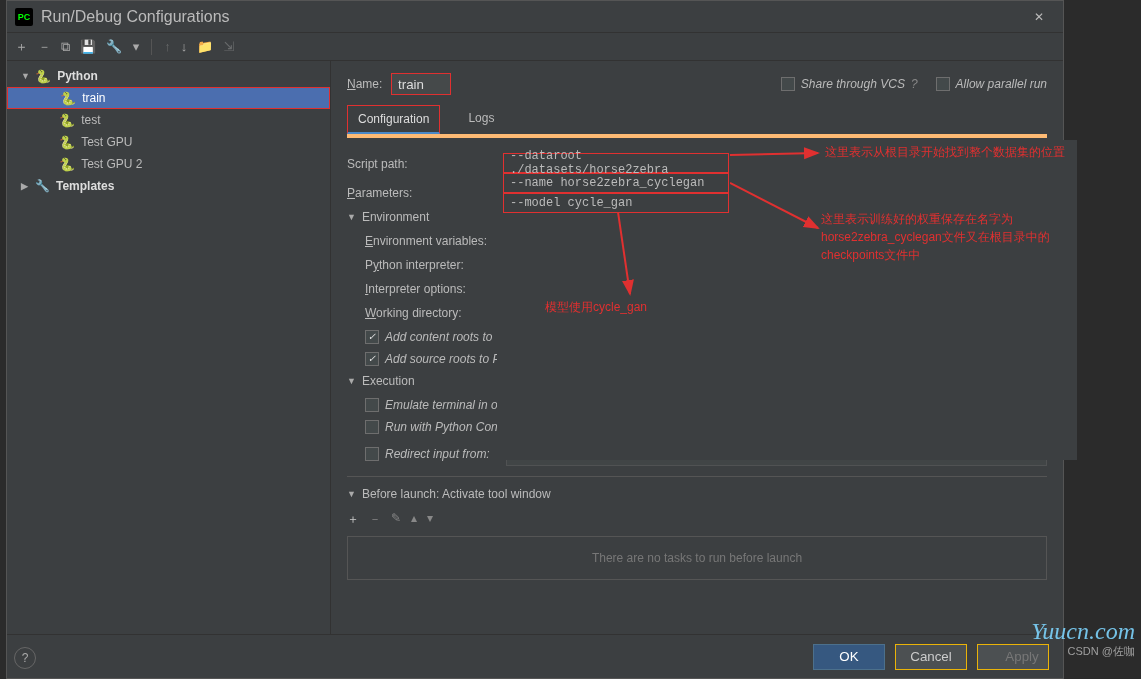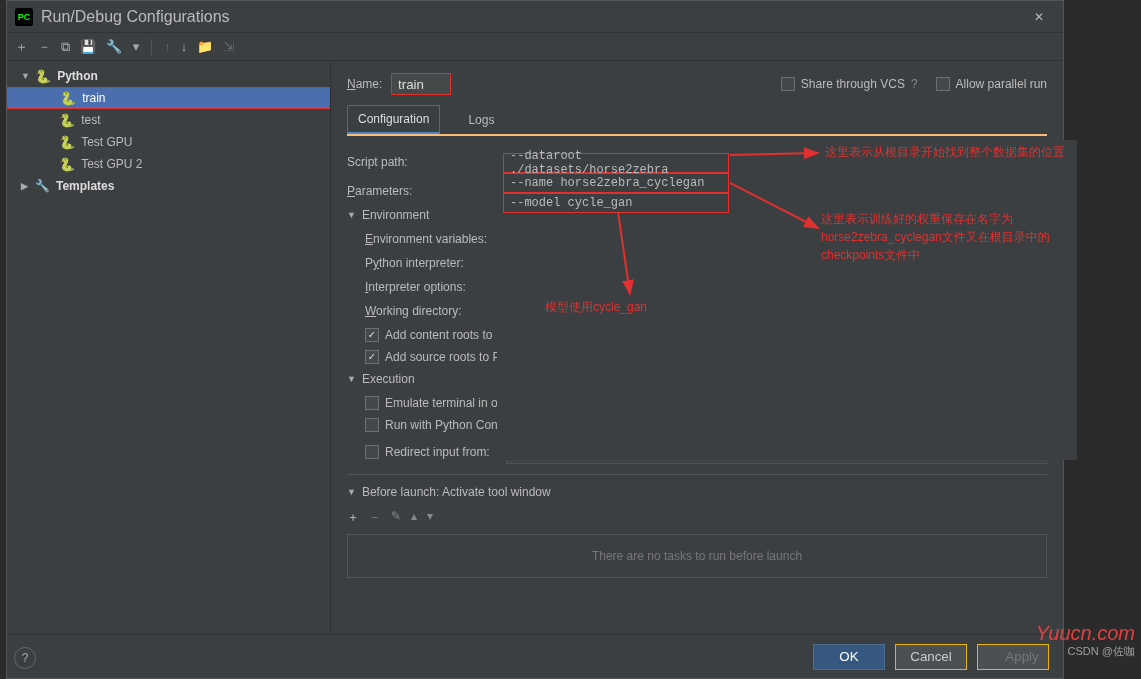--- a/index.html
+++ b/index.html
@@ -21,45 +21,45 @@
 .py-icon { color: #d8c35b; margin-right: 6px; font-size: 13px; }
 .wrench-icon { color: #aaa; margin-right: 6px; font-size: 12px; }
 .tree-item.selected { background: #4b6eaf; color: #fff; }
 .redbox { border: 1px solid #e03030; }
 .content { flex: 1; padding: 12px 16px; position: relative; overflow: hidden; }
 .row { display: flex; align-items: center; margin-bottom: 10px; }
 .lbl { width: 140px; color: #bbb; }
 .lbl .u { text-decoration: underline; }
 .name-input { width: 60px; height: 22px; background: #45494a; border: 1px solid #e03030; color: #ddd; padding: 0 6px; }
 .checks { margin-left: auto; display: flex; gap: 18px; align-items: center; }
-.chk { display: flex; align-items: center; gap: 6px; cursor: pointer; }
+.chk { display: flex; align-items: center; gap: 6px; cursor: pointer; font-style: italic; }
 .chk .box { width: 14px; height: 14px; border: 1px solid #6e6e6e; background: #43494a; }
 .chk .box.on::after { content: "✓"; color: #ddd; font-size: 10px; display: block; text-align: center; line-height: 12px; }
-.tabs { display: flex; gap: 18px; border-bottom: 2px solid #fdba74; margin-bottom: 14px; margin-top: 6px; align-items: center; }
+.tabs { display: flex; gap: 18px; border-bottom: 4px solid #fdba74; margin-bottom: 14px; margin-top: 6px; }
 .tab { padding: 6px 10px; cursor: pointer; color: #bbb; }
 .tab.active { color: #ddd; border: 1px solid #e03030; border-bottom: 2px solid #4a88c7; }
 .field-input { flex: 1; height: 24px; background: #45494a; border: 1px solid #5e6060; color: #bbb; padding: 0 8px; display: flex; align-items: center; }
 .folder-icon { margin-left: auto; color: #666; }
 .dd { color: #aaa; margin-left: 10px; cursor: pointer; }
 .section { margin: 8px 0; }
 .section-h { display: flex; align-items: center; gap: 6px; cursor: pointer; margin-bottom: 10px; }
 .section-h .arr { font-size: 9px; color: #aaa; }
 .before-area { border: 1px solid #555; min-height: 44px; display: flex; align-items: center; justify-content: center; color: #777; margin: 8px 0; }
 .before-tb { display: flex; gap: 10px; color: #888; }
 .before-tb .plus { color: #ccc; cursor: pointer; }
 .btnbar { height: 44px; border-top: 1px solid #323232; display: flex; align-items: center; justify-content: flex-end; gap: 10px; padding: 0 14px; }
 .btn { min-width: 72px; height: 26px; border: 1px solid #eab308; background: #4c5052; color: #ccc; cursor: pointer; }
 .btn.primary { background: #365880; border-color: #4c708c; color: #fff; }
 .btn.disabled { color: #777; padding-left: 18px; }
 .help { position: absolute; left: 14px; bottom: 10px; width: 22px; height: 22px; border-radius: 50%; border: 1px solid #666; display: flex; align-items: center; justify-content: center; color: #aaa; cursor: pointer; }
 .overlay { position: absolute; left: 497px; top: 140px; width: 580px; height: 320px; background: #3c3f41; pointer-events: none; }
 .param-box { position: absolute; width: 226px; height: 20px; border: 1px solid #e03030; color: #bbb; font-family: Liberation Mono, monospace; font-size: 12px; padding: 0 6px; display: flex; align-items: center; background: #3c3f41; }
 .anno { position: absolute; color: #e03030; font-size: 12px; line-height: 18px; font-family: "SimSun","Microsoft YaHei",sans-serif; }
 svg.arrow-svg { position: absolute; pointer-events: none; }
-.watermark1 { position: absolute; right: 6px; bottom: 34px; color: #ef4444; font-size: 20px; font-style: italic; font-family: Liberation Sans, sans-serif; opacity: 0.9; }
+.watermark1 { position: absolute; right: 6px; bottom: 34px; color: #7dd3fc; font-size: 24px; font-style: italic; font-family: Liberation Serif, serif; opacity: 0.9; }
 .watermark2 { position: absolute; right: 6px; bottom: 20px; color: #bbb; font-size: 11px; opacity: 0.8; }
 .indent { padding-left: 18px; }
 </style>
 </head>
 <body>
 
 <div class="dialog">
   <div class="titlebar">
     <div class="app-icon">PC</div>
     <div class="title">Run/Debug Configurations</div>

